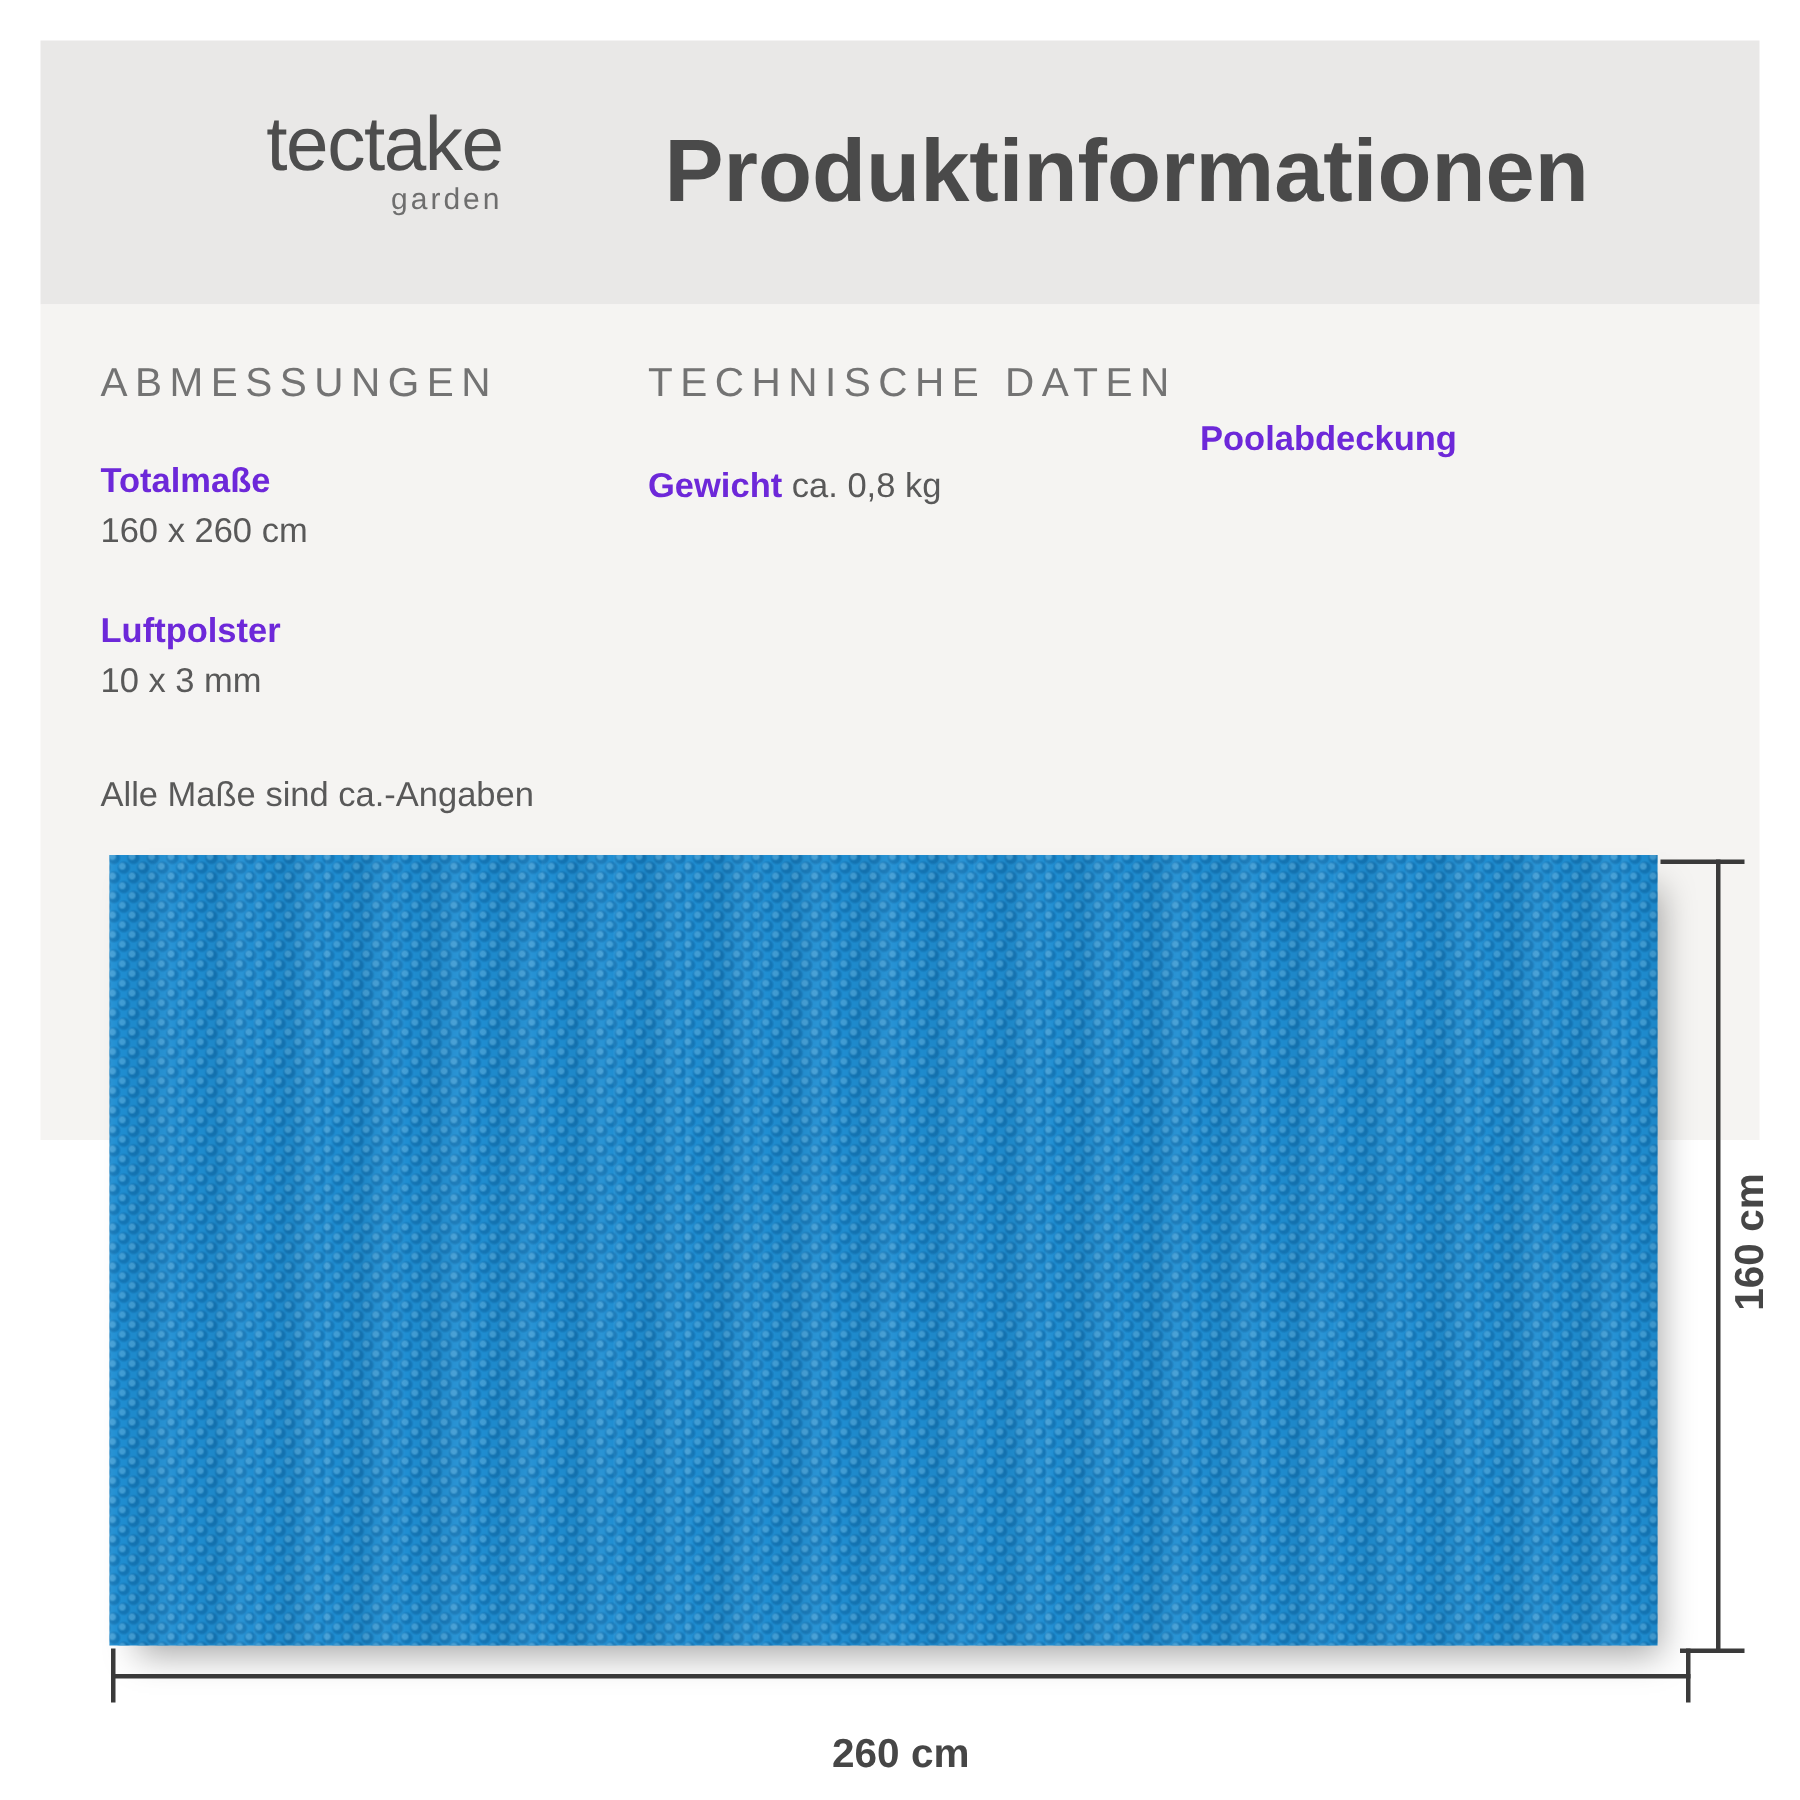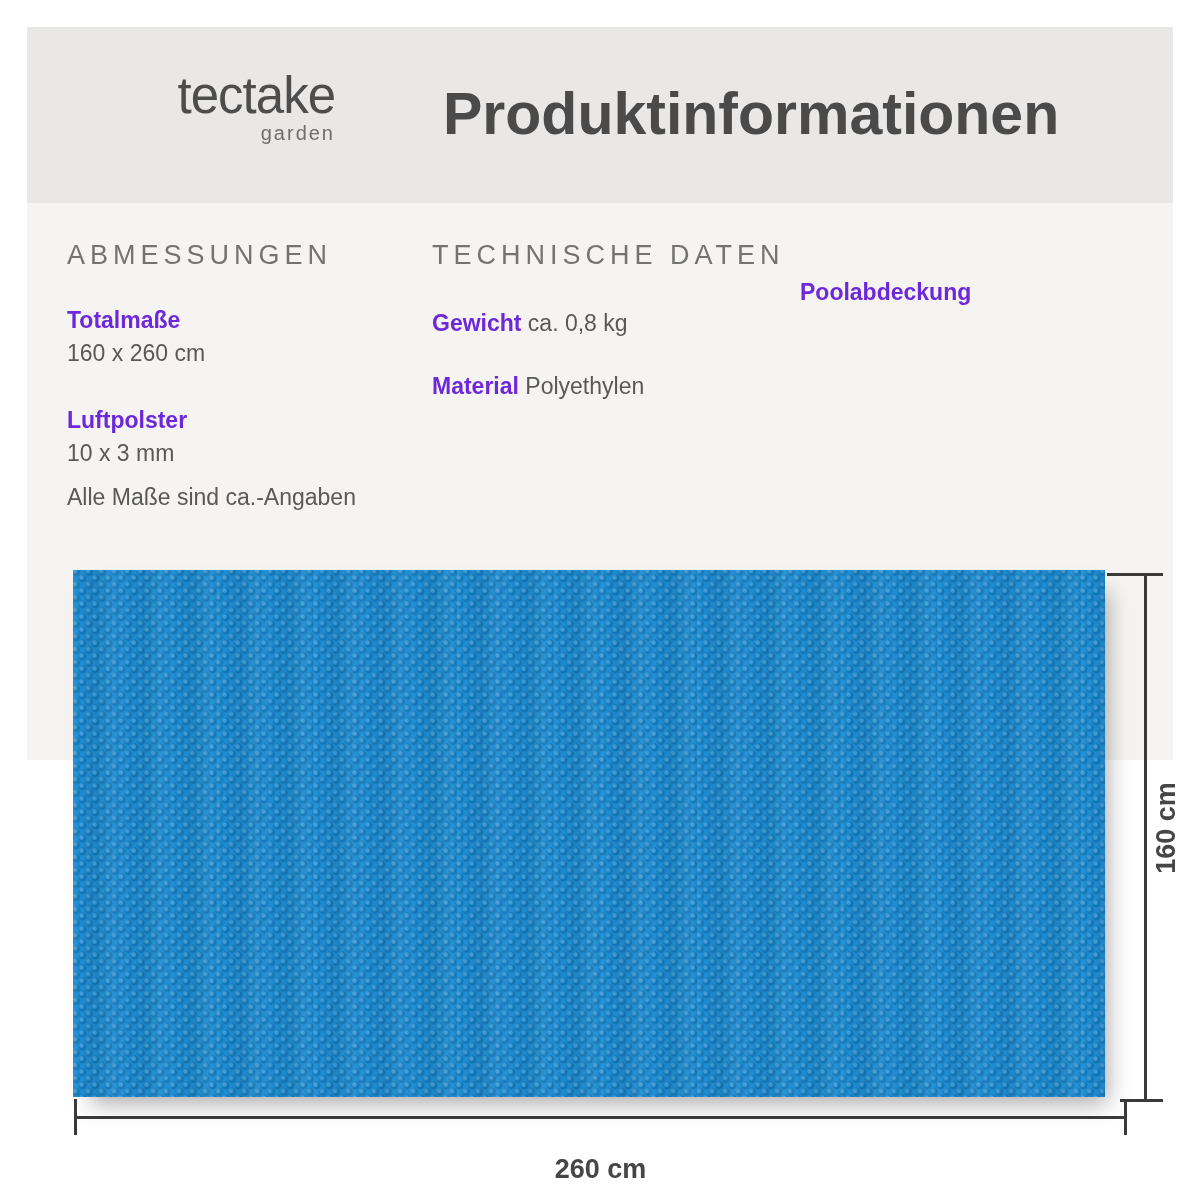--- a/index.html
+++ b/index.html
@@ -27,21 +27,21 @@
   .col { position:absolute; top:240px; }
   .col-1 { left:67px;  width:350px; }
   .col-2 { left:432px; width:350px; }
   .col-3 { left:800px; width:340px; }
   .col-heading { font-size:27px; font-weight:400; letter-spacing:5px; color:#737373;
                  white-space:nowrap; }
   .spec { margin-top:33px; font-size:23px; line-height:1.45; color:#595959; }
   .spec .label { font-weight:700; color:#6d28d9; }
   .spec.inline { margin-top:36px; }
   .spec.inline + .spec.inline { margin-top:30px; }
-  .note { margin-top:14px; font-size:23px; color:#595959; }
+  .note { margin-top:46px; font-size:23px; color:#595959; }
 
   
   .pool {
     position:absolute; left:73px; top:570px; width:1032px; height:527px;
     background-color:#1f8ed2;
     background-image:
       repeating-linear-gradient(90deg,
         rgba(255,255,255,0.06) 0px, rgba(255,255,255,0.00) 6px,
         rgba(0,0,0,0.05) 24px, rgba(255,255,255,0.05) 40px, rgba(255,255,255,0.00) 48px),
       radial-gradient(circle, rgba(120,205,250,0.45) 1.6px, rgba(120,205,250,0) 3px),
@@ -93,24 +93,20 @@
     </div>
     <div class="note">Alle Maße sind ca.-Angaben</div>
   </div>
 
   <div class="col col-2">
     <div class="col-heading">TECHNISCHE DATEN</div>
     <div class="spec inline">
       <span class="label">Gewicht</span>
       <span class="value">ca. 0,8 kg</span>
     </div>
-    <div class="spec inline">
-      <span class="label">Material</span>
-      <span class="value">Polyethylen</span>
-    </div>
   </div>
 
   <div class="col col-3">
     <div class="spec inline">
       <span class="label">Poolabdeckung</span>
     </div>
   </div>
 
   <div class="pool"></div>
 

